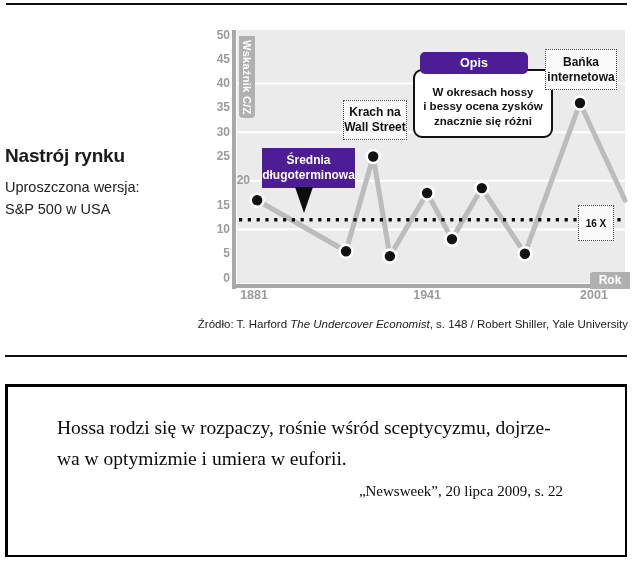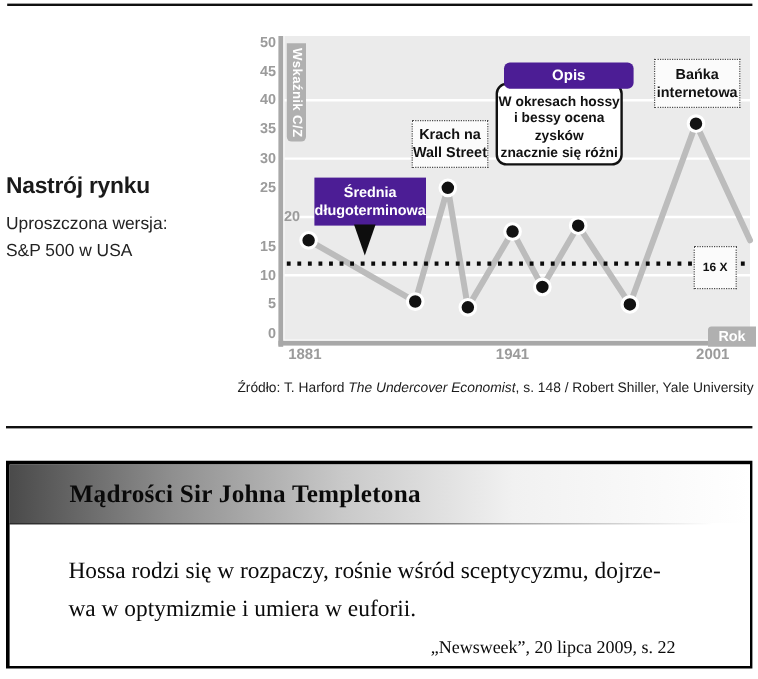--- a/index.html
+++ b/index.html
@@ -34,21 +34,21 @@
              display:flex;align-items:center;justify-content:center;}
   .ann-sredni{left:47px;top:122px;width:93px;height:40px;}
   .pointer{position:absolute;left:80px;top:161px;width:0;height:0;
            border-left:9px solid transparent;border-right:9px solid transparent;
            border-top:26px solid #0d0d0d;}
   .ann-dotted{background:#fbfbfb;border:1.6px dotted #4a4a4a;color:#111;font-size:12px;line-height:15px;
               display:flex;align-items:center;justify-content:center;box-sizing:border-box;}
   .ann-krach{left:128px;top:74px;width:64px;height:40px;}
   .ann-banka{left:330px;top:23px;width:72px;height:41px;}
   .ann-16x{left:363px;top:179px;width:36px;height:36px;font-size:10px;}
-  .note-body{left:198px;top:43px;width:106px;height:69px;background:#fff;border:2px solid #111;
+  .note-body{left:198px;top:43px;width:140px;height:69px;background:#fff;border:2px solid #111;
              border-radius:9px;color:#111;font-size:11.5px;line-height:14.5px;
              display:flex;align-items:center;justify-content:center;box-sizing:border-box;
              padding-top:6px;}
   .note-header{left:205px;top:26px;width:108px;height:22px;border-radius:5px;font-size:12.5px;}
 
   
   .source{position:absolute;top:318px;right:4px;font-size:11.5px;color:#1c1c1c;}
   .source i{}
 
   
@@ -132,22 +132,19 @@
     <div class="ann ann-dotted ann-banka">Bańka
 internetowa</div>
     <div class="ann ann-dotted ann-16x">16 X</div>
   </div>
 
   <div class="source"><span>Źródło: T. Harford </span><i>The Undercover Economist</i><span>, s. 148 / Robert Shiller, Yale University</span></div>
 
   <div class="rule rule-mid"></div>
 
   <div class="quote-box">
-    <div class="quote-band">
-      <div class="quote-title">Mądrości Sir Johna Templetona</div>
-    </div>
     <div class="quote-text">
       <span>Hossa rodzi się w rozpaczy, rośnie wśród sceptycyzmu, dojrze-</span>
       <span>wa w optymizmie i umiera w euforii.</span>
     </div>
     <div class="quote-attr">„Newsweek”, 20 lipca 2009, s. 22</div>
   </div>
 </div>
 
 </body></html>

